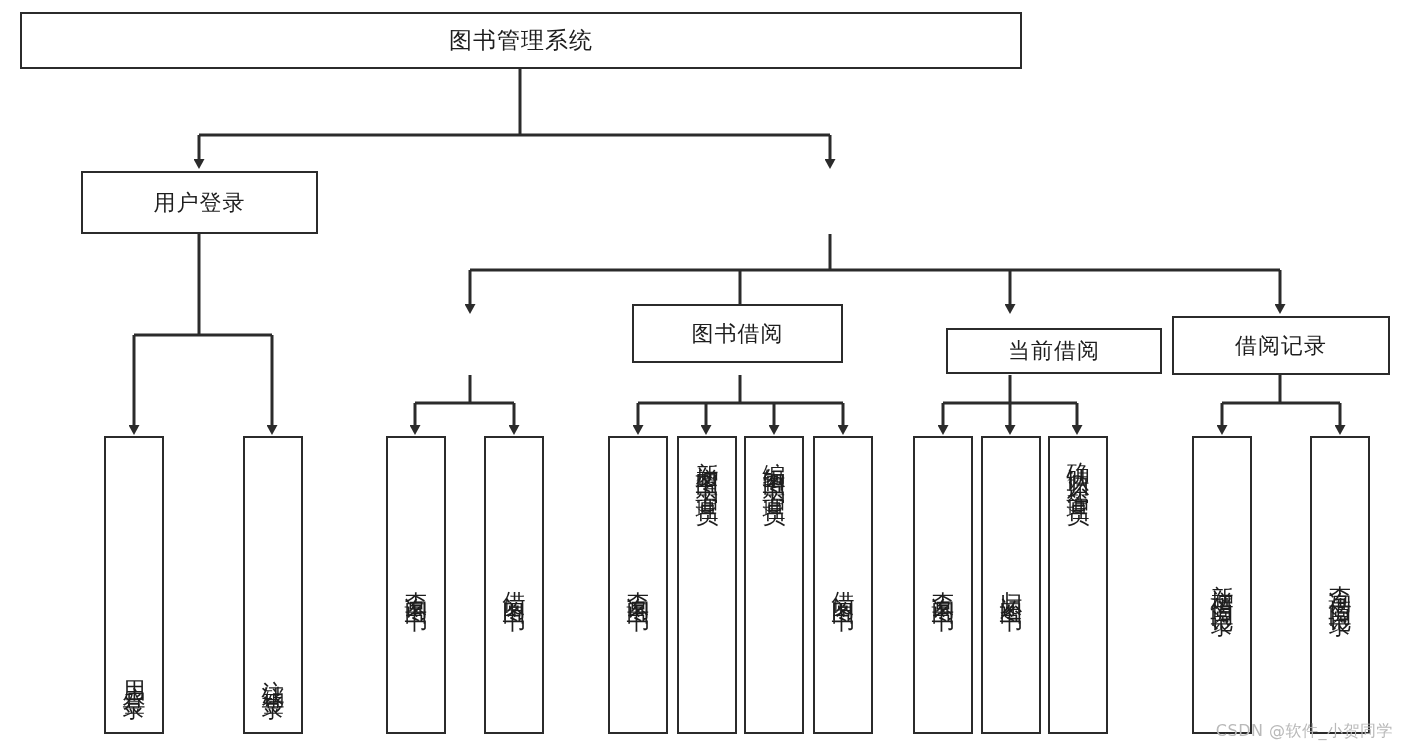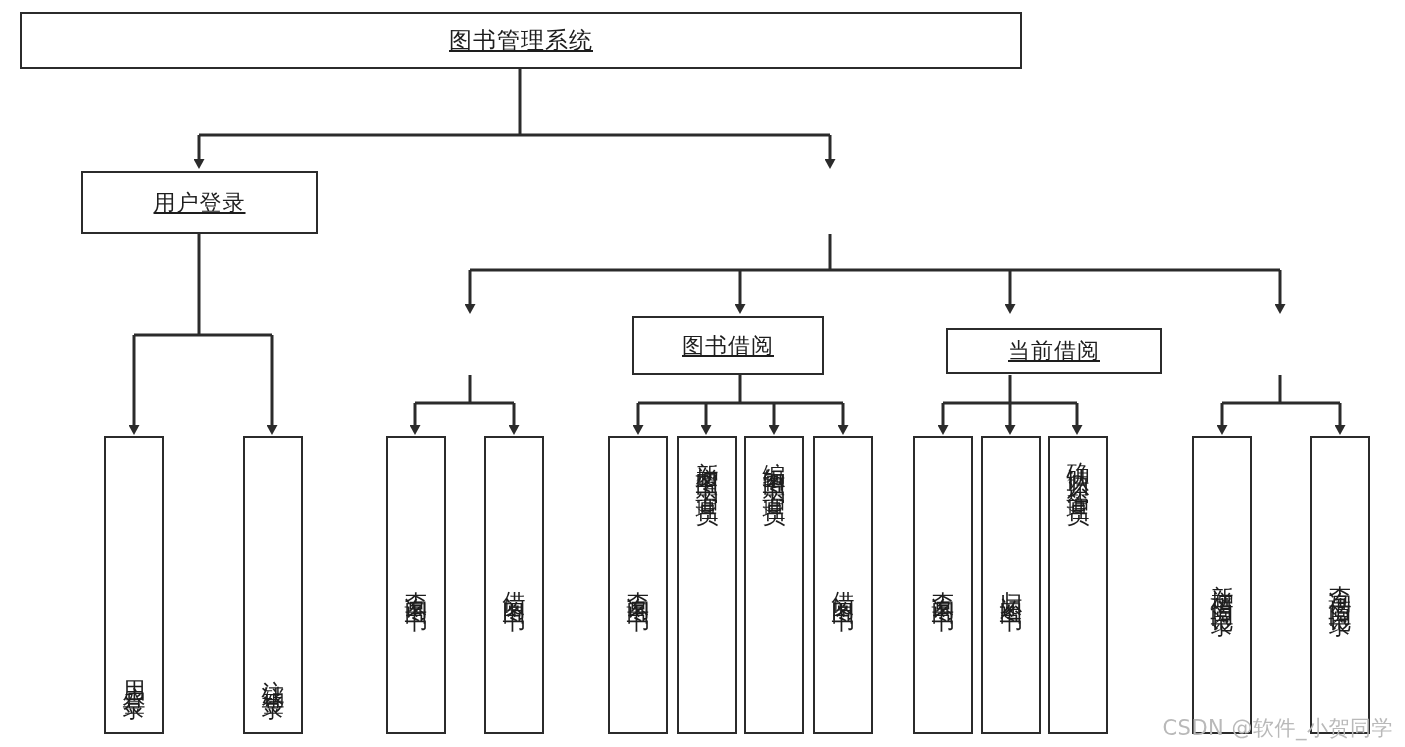--- a/index.html
+++ b/index.html
@@ -38,21 +38,20 @@
   }
   .node .lbl {
     display: block;
     white-space: nowrap;
     line-height: 1.0;
   }
   
   .node.horiz .lbl {
     font-size: 22px;
     letter-spacing: 1px;
-    text-decoration: underline;
   }
   .node.root .lbl {
     font-size: 23px;
     letter-spacing: 1px;
   }
   
   .node.vert {
     align-items: center;
     justify-content: center;
   }
@@ -73,21 +72,21 @@
   .node.vert.botalign {
     align-items: flex-end;
   }
   .node.vert.botalign .lbl {
     margin-bottom: 46px;
   }
   #watermark {
     position: absolute;
     right: 12px;
     bottom: 5px;
-    font-size: 21px;
+    font-size: 16px;
     color: #b9b9b9;
     letter-spacing: 0.5px;
     white-space: nowrap;
     font-family: "DejaVu Sans", "Liberation Sans", sans-serif;
   }
 </style>
 </head>
 <body>
 
 <div id="canvas">
@@ -143,26 +142,29 @@
   </svg>
 
   <div class="node horiz root" style="left:20px; top:12px; width:1002px; height:57px;">
     <span class="lbl">图书管理系统</span>
   </div>
 
   <div class="node horiz" style="left:81px; top:171px; width:237px; height:63px;">
     <span class="lbl">用户登录</span>
   </div>
 
-  <div class="node horiz" style="left:632px; top:316px; width:192px; height:59px;">
+  <div class="node horiz" style="left:632px; top:304px; width:211px; height:59px;">
     <span class="lbl">图书借阅</span>
   </div>
   <div class="node horiz" style="left:902px; top:328px; width:216px; height:46px;margin-left:44px;">
     <span class="lbl">当前借阅</span>
   </div>
+  <div class="node horiz" style="left:1172px; top:316px; width:218px; height:59px;">
+    <span class="lbl">借阅记录</span>
+  </div>
 
   <div class="node vert botalign" style="left:104px; top:436px; width:60px; height:298px;">
     <span class="lbl">用户登录</span>
   </div>
   <div class="node vert botalign" style="left:243px; top:436px; width:60px; height:298px;">
     <span class="lbl">注销登录</span>
   </div>
 
   <div class="node vert" style="left:386px; top:436px; width:60px; height:298px;">
     <span class="lbl">查询图书</span>

